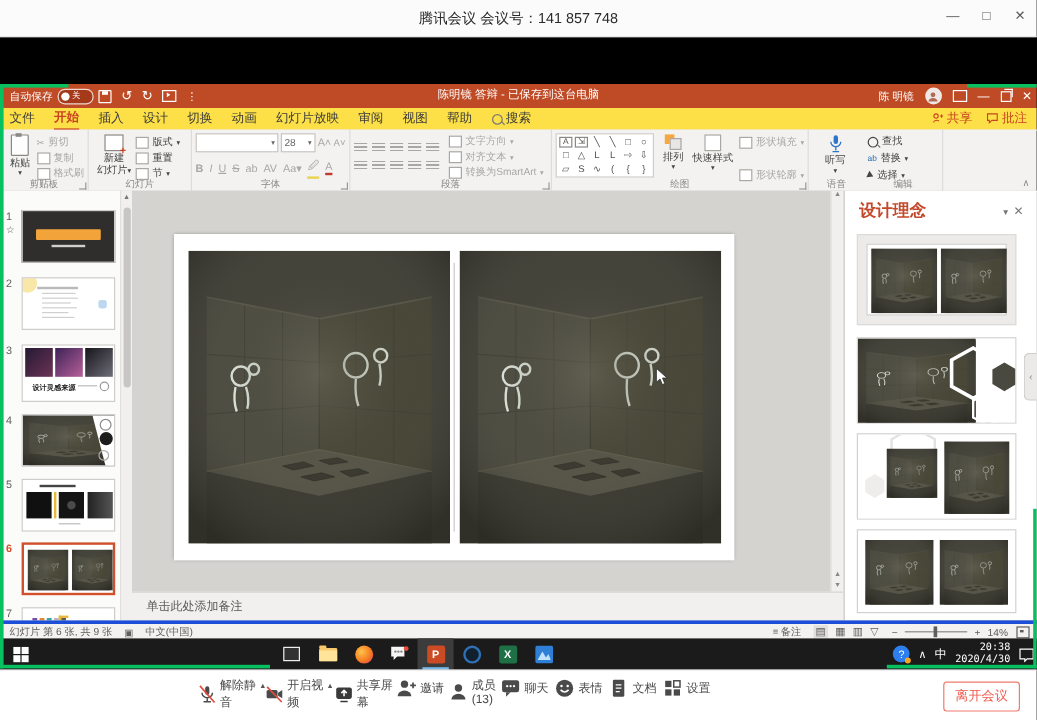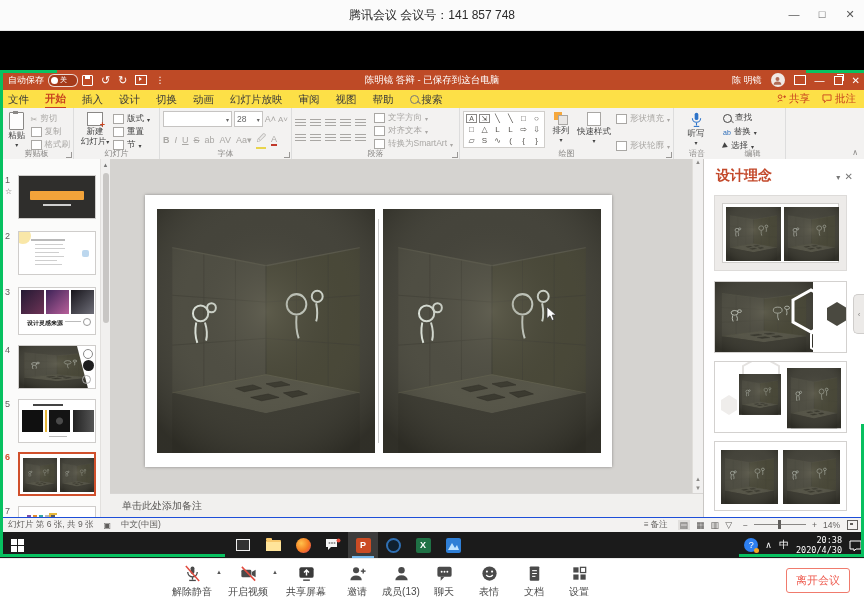--- a/index.html
+++ b/index.html
@@ -81,21 +81,21 @@
   #notes-bar{position:absolute;left:0;bottom:0;width:593px;height:24px;background:#f1f0ee;border-top:1px solid #d8d6d4;
     font-size:10px;color:#5a5856;line-height:24px;padding-left:12px;box-sizing:border-box}
   .cv-scroll{position:absolute;right:0;top:0;width:10px;height:334px;background:#f1f0ef;border-left:1px solid #e0deda;
     display:flex;flex-direction:column;justify-content:space-between;align-items:center;font-size:6px;color:#8a8886}
 
   #design-pane{left:703px;top:0;width:161px;height:358px;background:#fff;border-left:1px solid #c9c7c4}
   #design-title{font-size:14px;font-weight:bold;color:#c3492b}
   .dthumb{position:absolute;left:10px;width:133px;background:#fff;border:1px solid #d3d1cf;overflow:hidden;box-sizing:border-box}
   .hex{fill:none;stroke:#fff;stroke-width:3}
 
-  #ppt-status{left:0;top:447px;width:864px;height:14px;background:#f3f2f1;border-top:1px solid #1d4ed8;
+  #ppt-status{left:0;top:447px;width:864px;height:14px;background:#f3f2f1;border-top:3px solid #1d4ed8;
     font-size:8.5px;color:#605e5c}
   .vicon{font-size:9px;color:#605e5c;margin:0 3px}
   .ztrack{width:52px;height:1px;background:#8a8886;position:relative;margin:0 4px}
   .zthumb{position:absolute;left:24px;top:-4px;width:3px;height:9px;background:#605e5c}
   .fitic{width:9px;height:8px;border:1px solid #605e5c;position:relative}
   .fitic:before{content:"";position:absolute;left:2px;top:2px;width:3px;height:2px;background:#605e5c}
 
   
   #taskbar{left:0;top:532px;width:864px;height:26px;background:#1b1b1b}
   #tb-search{position:absolute;left:40px;top:2px;width:182px;height:21px;background:#fff;border:1px solid #777;
@@ -106,21 +106,21 @@
   .tbic{width:30px;height:26px;display:flex;align-items:center;justify-content:center;position:relative}
   .tbic.activeapp{background:#3c3c3c}
   .tbic.activeapp:after{content:"";position:absolute;bottom:0;left:4px;right:4px;height:2px;background:#76b9ed}
   .appsq{width:15px;height:15px;border-radius:2px;display:flex;align-items:center;justify-content:center;
     color:#fff;font-size:9px;font-weight:bold}
   #tray{position:absolute;right:2px;top:0;height:26px;display:flex;align-items:center;gap:7px;color:#fff}
   #clock{font-size:8.5px;line-height:1.2;text-align:right;font-family:"DejaVu Sans Mono",monospace}
 
   
   #meetbar{left:0;top:558px;width:864px;height:42px;background:#fff;border-top:1px solid #ececec}
-  .mbtn{position:absolute;top:5px;display:flex;flex-direction:column;align-items:center;gap:2px;
+  .mbtn{position:absolute;top:5px;display:flex;flex-direction:row;align-items:center;gap:2px;
     font-size:10px;color:#4a4a4a;width:56px;margin-left:-28px}
   .caret{position:absolute;top:10px;font-size:6px;color:#555}
   #leave-btn{position:absolute;right:14px;top:9px;width:62px;height:23px;border:1px solid #f07b6d;border-radius:3px;
     color:#ee5a4e;font-size:11px;text-align:center;line-height:23px;background:#fff}
 
   
   .greenbar{position:absolute;background:#07c160;z-index:50}
 </style>
 </head>
 <body>

